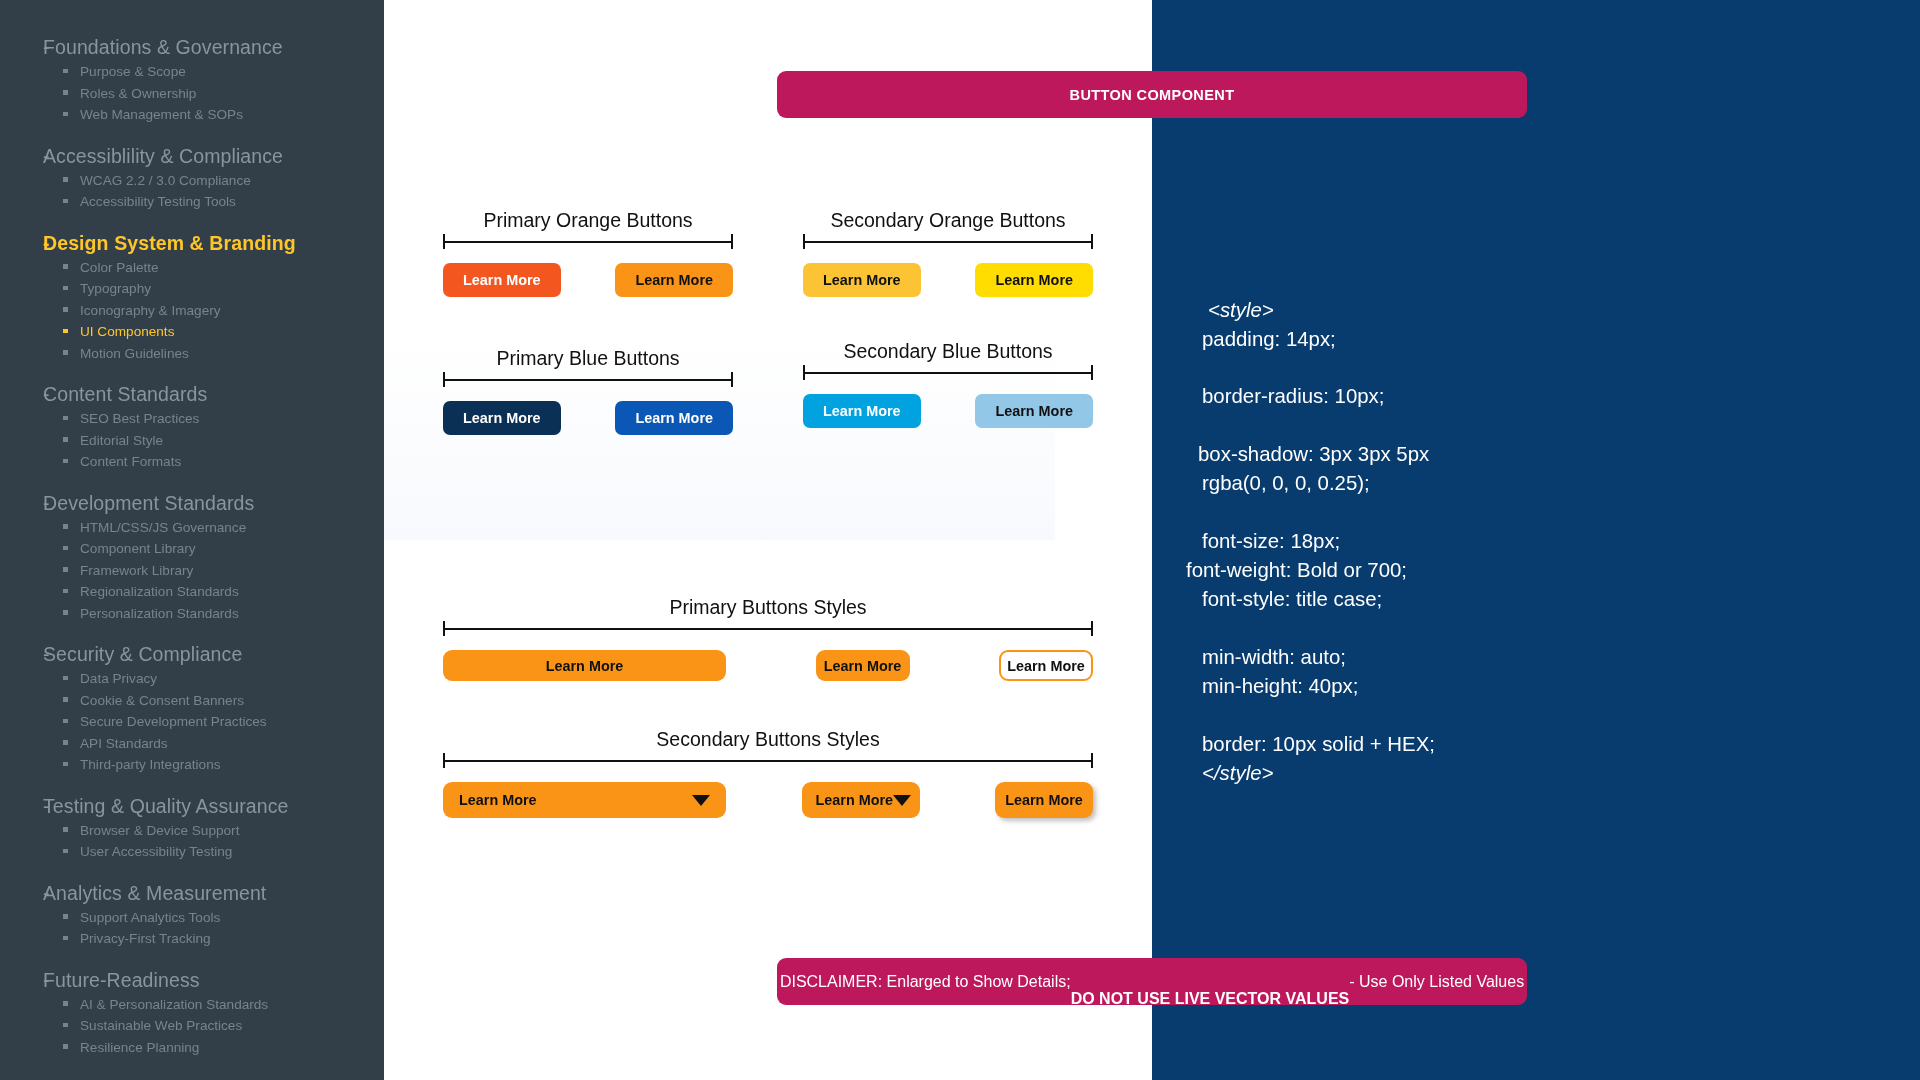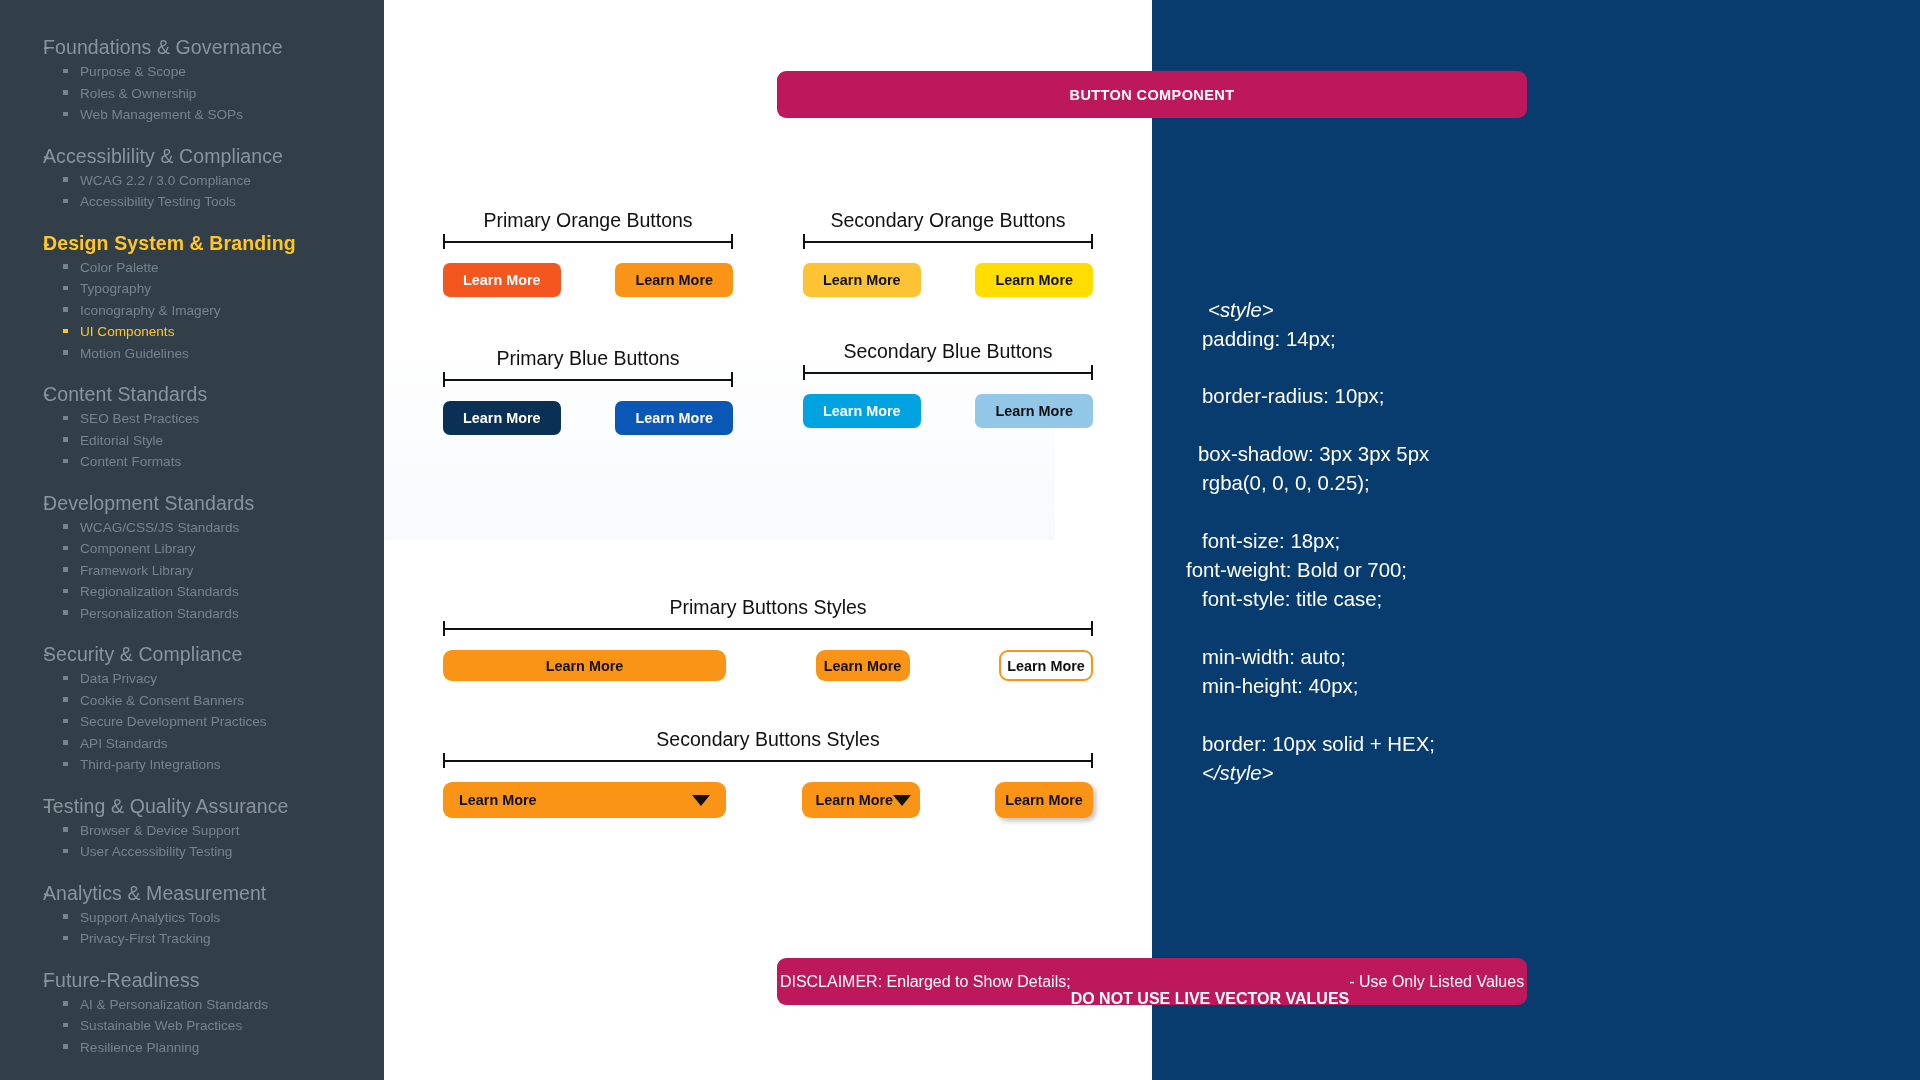--- a/index.html
+++ b/index.html
@@ -200,21 +200,21 @@
           <span>Content Formats</span>
         </div>
       </div>
       <div class="nav-group">
         <div class="nav-head">
           <span class="dash">-</span>
           <span>Development Standards</span>
         </div>
         <div class="nav-sub">
           <span class="sq"></span>
-          <span>WCAG/CSS/JS Standards</span>
+          <span>HTML/CSS/JS Governance</span>
         </div>
         <div class="nav-sub">
           <span class="sq"></span>
           <span>Component Library</span>
         </div>
         <div class="nav-sub">
           <span class="sq"></span>
           <span>Framework Library</span>
         </div>
         <div class="nav-sub">

